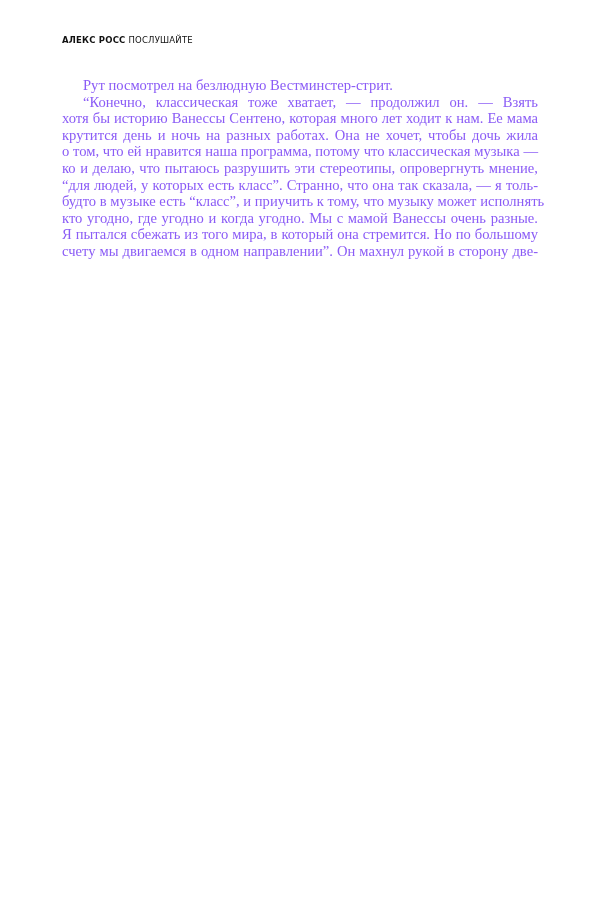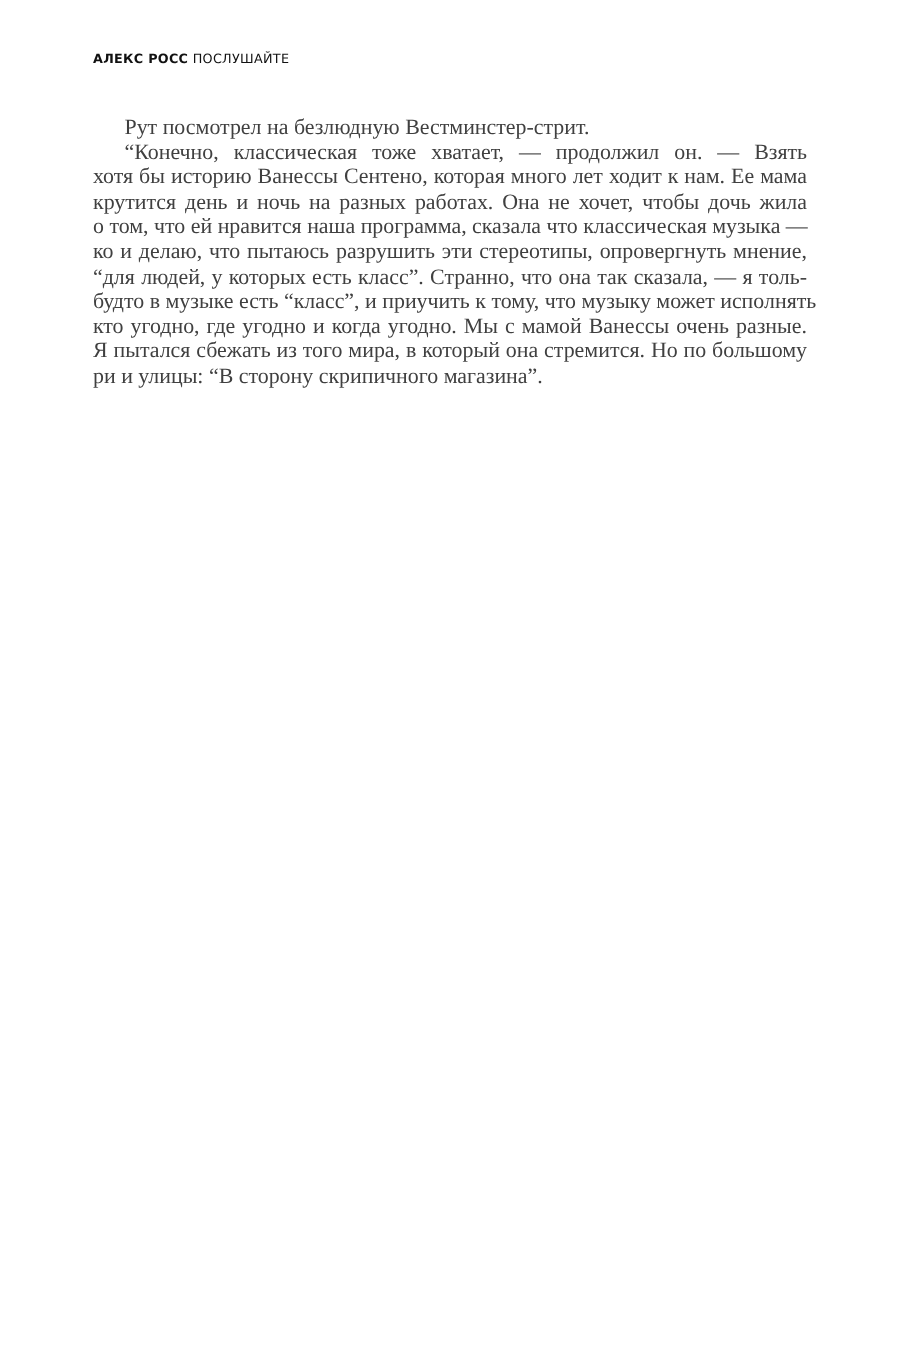--- a/index.html
+++ b/index.html
@@ -7,21 +7,21 @@
   .running-head {
     position: absolute; left: 62px; top: 35px;
     font-family: "DejaVu Sans", sans-serif;
     font-size: 8.5px; color: #111; letter-spacing: 0.2px;
   }
   .running-head .author { font-weight: bold; margin-top: 27px; }
   .running-head .title { font-weight: normal; }
   .text-block {
     position: absolute; left: 62px; top: 77px; width: 476px;
     font-family: "Liberation Serif", serif;
-    font-size: 14.6px; line-height: 16.6px; color: #404040;
+    font-size: 14.6px; line-height: 16.6px; color: #8b5cf6;
   }
   .line { display: block; white-space: nowrap; text-align: justify; text-align-last: justify; height: 16.6px; }
   .line.last { text-align-last: left; }
   .line.indent { padding-left: 21px; }
 </style>
 </head>
 <body>
 
 <div class="running-head">
   <span class="author">АЛЕКС РОСС</span>
@@ -29,21 +29,21 @@
 </div>
 
 <div class="text-block">
   <div>
     <span class="line indent last">Рут посмотрел на безлюдную Вестминстер-стрит.</span>
   </div>
   <div>
     <span class="line indent">“Конечно, классическая тоже хватает, — продолжил он. — Взять</span>
     <span class="line">хотя бы историю Ванессы Сентено, которая много лет ходит к нам. Ее мама</span>
     <span class="line">крутится день и ночь на разных работах. Она не хочет, чтобы дочь жила</span>
-    <span class="line">о том, что ей нравится наша программа, сказала что классическая музыка —</span>
+    <span class="line">о том, что ей нравится наша программа, потому что классическая музыка —</span>
     <span class="line">ко и делаю, что пытаюсь разрушить эти стереотипы, опровергнуть мнение,</span>
     <span class="line">“для людей, у которых есть класс”. Странно, что она так сказала, — я толь-</span>
     <span class="line">будто в музыке есть “класс”, и приучить к тому, что музыку может исполнять</span>
     <span class="line">кто угодно, где угодно и когда угодно. Мы с мамой Ванессы очень разные.</span>
     <span class="line">Я пытался сбежать из того мира, в который она стремится. Но по большому</span>
-    <span class="line last">ри и улицы: “В сторону скрипичного магазина”.</span>
+    <span class="line">счету мы двигаемся в одном направлении”. Он махнул рукой в сторону две-</span>
   </div>
 </div>
 
 </body></html>

